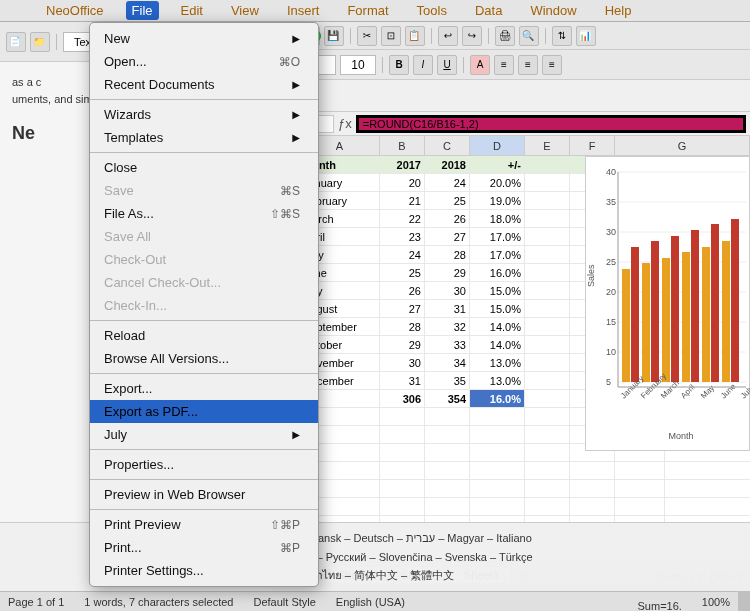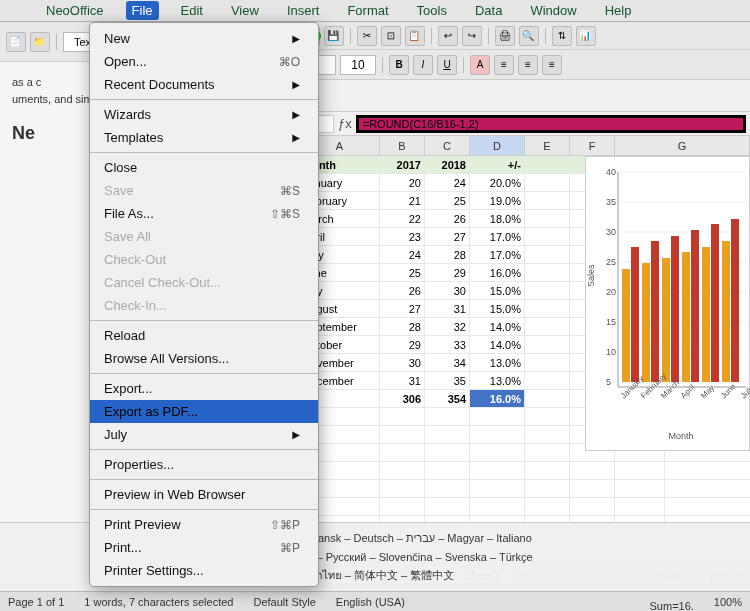--- a/index.html
+++ b/index.html
@@ -24,21 +24,21 @@
       padding: 0 8px;
       gap: 16px;
       font-size: 13px;
       border-bottom: 1px solid #b0b0b0;
       z-index: 10;
     }
     .menu-bar-item {
       cursor: pointer;
       padding: 2px 6px;
       border-radius: 3px;
-      color: #14532d;
+      color: #a16207;
       white-space: nowrap;
     }
     .menu-bar-item.active {
       background: #2563c7;
       color: #fff;
     }
     .apple-logo {
       font-size: 15px;
       margin-right: 4px;
     }
@@ -206,21 +206,21 @@
       margin-right: 2px;
     }
     .sheet-tab.active {
       background: #fff;
       font-weight: bold;
     }
 
     
     .status-bar {
       position: absolute;
-      bottom: 0; left: 0; right: 0;
+      bottom: 0; left: 0; right: 12px;
       height: 20px;
       background: #e0e0e0;
       border-top: 1px solid #bbb;
       display: flex;
       align-items: center;
       padding: 0 8px;
       font-size: 11px;
       color: #333;
       gap: 20px;
     }

